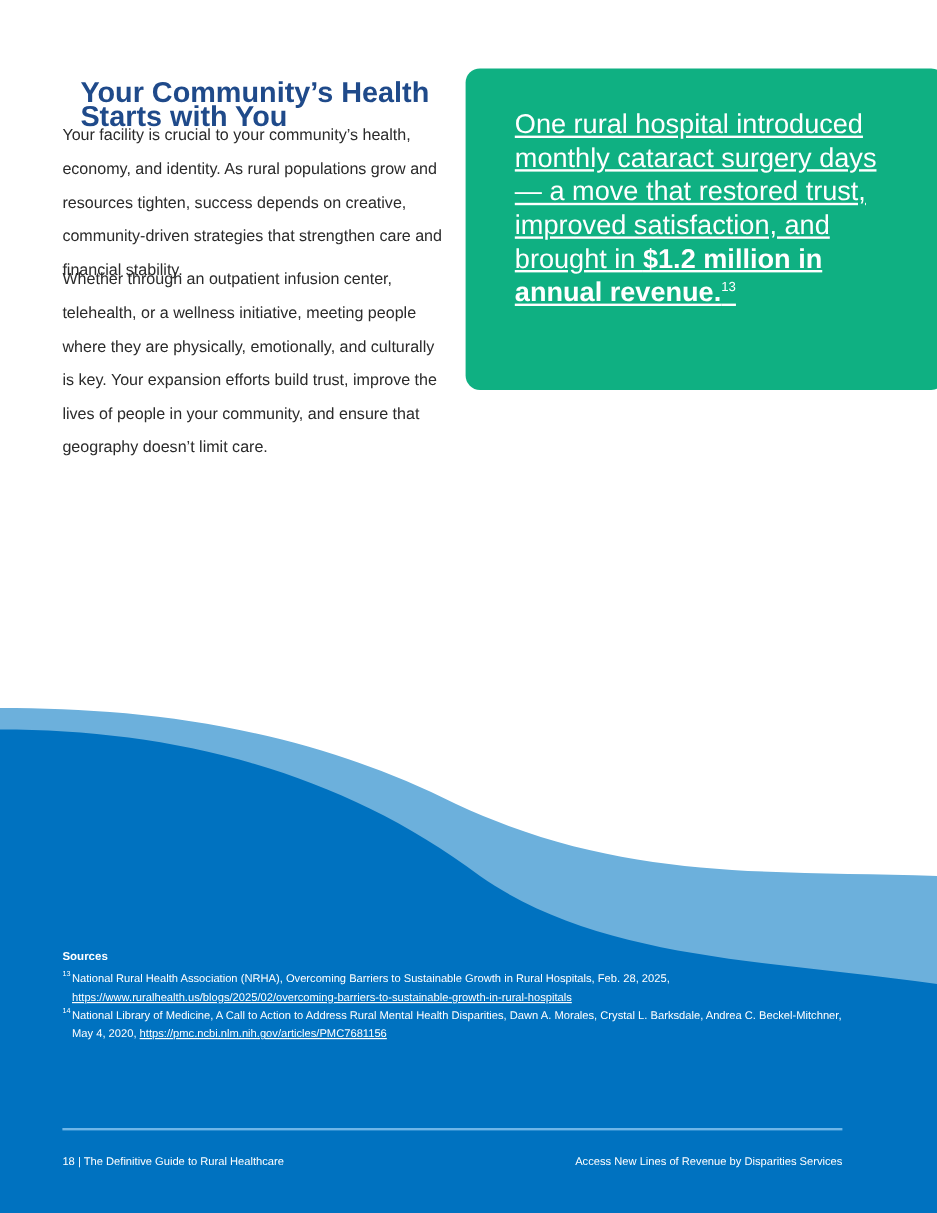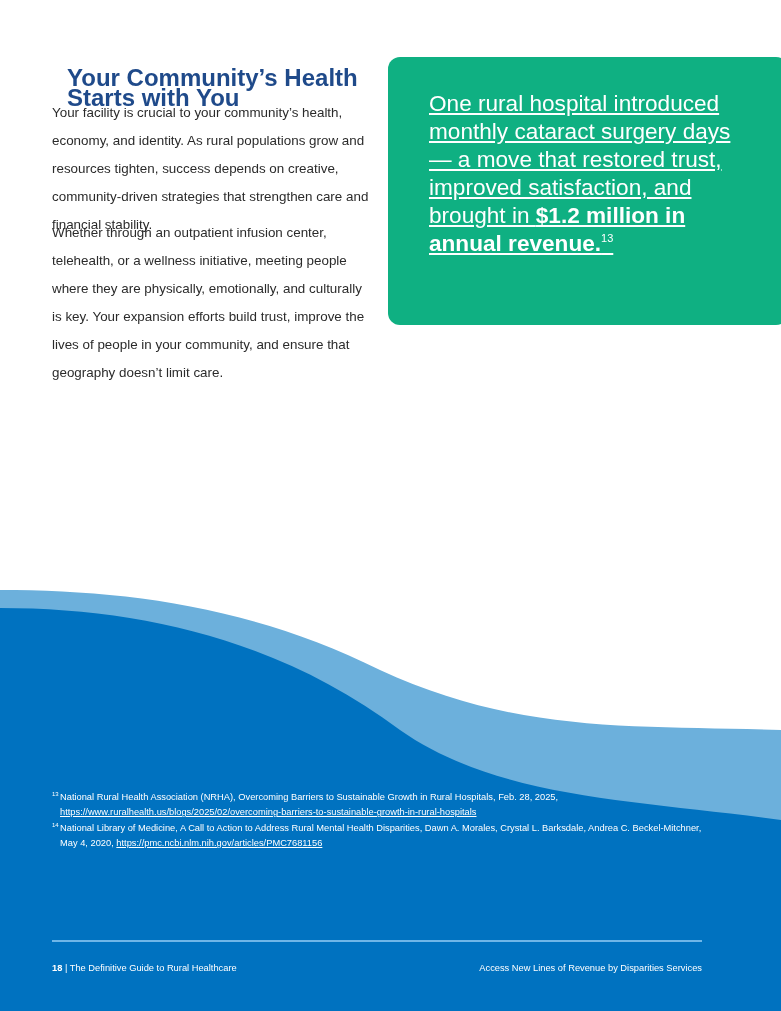--- a/index.html
+++ b/index.html
@@ -39,39 +39,40 @@
     .source-item sup { position: absolute; left: 0; top: -3px; font-size: 6px; }
     .source-item a { color: #ffffff; text-decoration: underline; text-align: right; }
     .footer-rule {
       position: absolute; left: 52px; top: 940px; width: 650px; height: 2px;
       background: #6fb6e8;
     }
     .footer {
       position: absolute; left: 52px; top: 963px; width: 650px;
       color: #ffffff; font-size: 9.3px; display: flex; justify-content: space-between;
     }
-    .footer b { font-weight: bold; }
+    .footer b { font-weight: normal; }
   </style>
 </head>
 <body>
 
 <h2 class="heading">Your Community’s Health Starts with You</h2>
 <p class="body-text" id="para1">Your facility is crucial to your community’s health, economy, and identity. As rural populations grow and resources tighten, success depends on creative, community-driven strategies that strengthen care and financial stability.</p>
 <p class="body-text" id="para2">Whether through an outpatient infusion center, telehealth, or a wellness initiative, meeting people where they are physically, emotionally, and culturally is key. Your expansion efforts build trust, improve the lives of people in your community, and ensure that geography doesn’t limit care.</p>
 
 <div class="callout">
   <p class="callout-text"><span>One rural hospital introduced monthly cataract surgery days — a move that restored trust, improved satisfaction, and brought in </span><b>$1.2 million in annual revenue.</b><sup>13</sup></p>
 </div>
 
 <svg class="wave" viewBox="0 0 781 431" preserveAspectRatio="none">
   <path d="M0,10 C120,10 250,25 380,90 C520,155 640,145 781,150 L781,431 L0,431 Z" fill="#6cb0dc"></path>
   <path d="M0,28 C140,28 280,60 400,150 C500,220 640,220 781,240 L781,431 L0,431 Z" fill="#0072c0"></path>
 </svg>
 
 <div class="sources">
+  <div class="sources-title">Sources</div>
   <div class="source-item">
     <sup>13</sup>
     <span>National Rural Health Association (NRHA), Overcoming Barriers to Sustainable Growth in Rural Hospitals, Feb. 28, 2025, </span><a>https://www.ruralhealth.us/blogs/2025/02/overcoming-barriers-to-sustainable-growth-in-rural-hospitals</a>
   </div>
   <div class="source-item">
     <sup>14</sup>
     <span>National Library of Medicine, A Call to Action to Address Rural Mental Health Disparities, Dawn A. Morales, Crystal L. Barksdale, Andrea C. Beckel-Mitchner, May 4, 2020, </span><a>https://pmc.ncbi.nlm.nih.gov/articles/PMC7681156</a>
   </div>
 </div>
 

